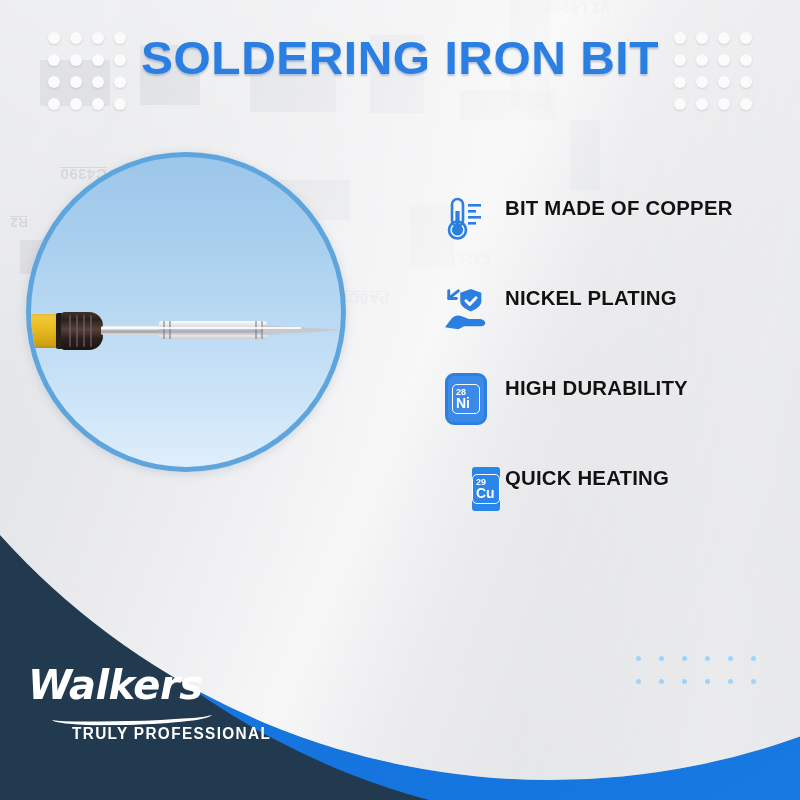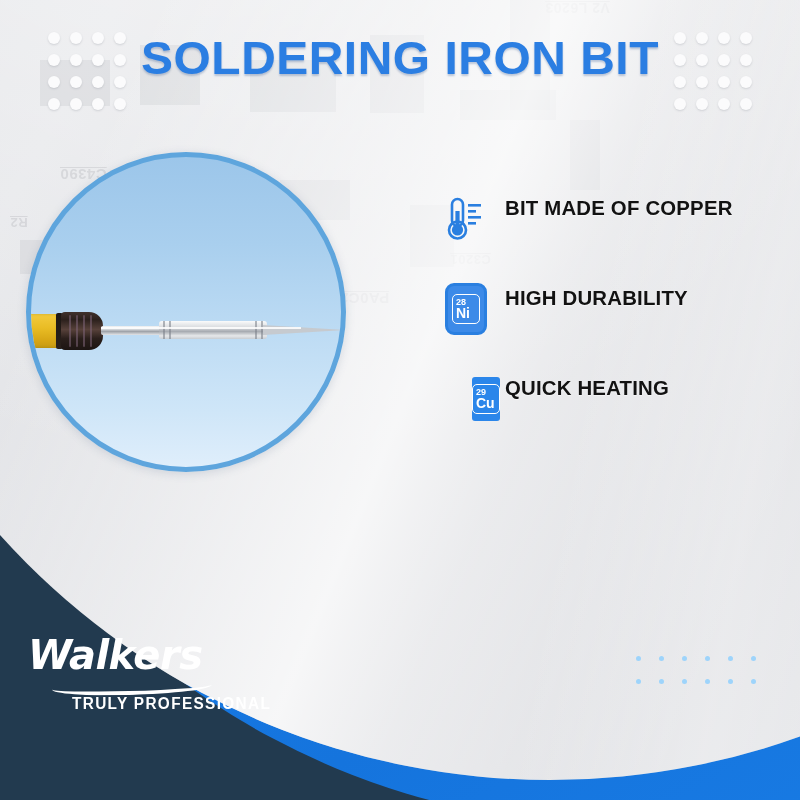--- a/index.html
+++ b/index.html
@@ -127,21 +127,21 @@
          align-items:center;justify-content:center;line-height:1;}
   .etile.outline{border:3px solid #2a7fe0;background:#3c8ae8;}
   .etile.filled{background:#2b86ea;margin-left:40px;}
   .etile .inner{width:28px;height:30px;border:1.6px solid #fff;border-radius:5px;
                 display:flex;flex-direction:column;align-items:flex-start;justify-content:center;
                 padding-left:3px;}
   .etile .num{font-size:9px;font-weight:700;color:#fff;}
   .etile .sym{font-size:14px;font-weight:700;color:#fff;margin-top:-1px;}
 
   
-  .logo{position:absolute;left:28px;top:635px;width:300px;z-index:7;}
+  .logo{position:absolute;left:28px;top:665px;width:300px;z-index:7;}
   .logo-name{
     font-size:40px;font-weight:700;font-style:italic;color:#fff;letter-spacing:-.5px;
     font-family:"DejaVu Sans",sans-serif;line-height:1;
   }
   .logo-swoosh{
     position:absolute;left:24px;top:44px;width:160px;height:16px;
     border-bottom:4px solid #fff;border-radius:0 0 60% 55%;
     transform:rotate(-1.5deg);
   }
   .logo-tag{
@@ -260,20 +260,32 @@
           <rect x="10.4" y="14" width="4.2" height="16" fill="#2a7fe0"></rect>
           <rect x="23" y="7" width="13" height="2.6" fill="#2a7fe0"></rect>
           <rect x="23" y="13" width="8" height="2.6" fill="#2a7fe0"></rect>
           <rect x="23" y="19" width="13" height="2.6" fill="#2a7fe0"></rect>
           <rect x="23" y="25" width="8" height="2.6" fill="#2a7fe0"></rect>
         </svg>
       </div>
       <div class="flabel">BIT MADE OF COPPER</div>
     </div>
 
+    <div class="feature">
+      <div class="ficon">
+        <svg width="48" height="44" viewBox="0 0 48 44">
+          <path d="M6 3 L6 11 L14 11" fill="none" stroke="#2a7fe0" stroke-width="3" stroke-linecap="round" stroke-linejoin="round"></path>
+          <path d="M6 11 L16 3" fill="none" stroke="#2a7fe0" stroke-width="3" stroke-linecap="round"></path>
+          <path d="M29 1 L40 5 L40 14 C40 19 34.5 22.5 29 24.5 C23.5 22.5 18 19 18 14 L18 5 Z" fill="#2a7fe0"></path>
+          <path d="M24 13.5 L27.8 17.3 L34.5 10.2" fill="none" stroke="#ffffff" stroke-width="3" stroke-linecap="round" stroke-linejoin="round"></path>
+          <path d="M2 41 L9 32 C12 28.5 16 28 19.5 29.5 L27 32.5 L38 32.5 C41 32.5 43.5 34 44 36 C44.5 38.5 42 40 39 40 L22 40 L16 43 Z" fill="#2a7fe0"></path>
+        </svg>
+      </div>
+      <div class="flabel">NICKEL PLATING</div>
+    </div>
 
     <div class="feature">
       <div class="ficon">
         <div class="etile outline">
           <div class="inner">
             <div class="num">28</div>
             <div class="sym">Ni</div>
           </div>
         </div>
       </div>

